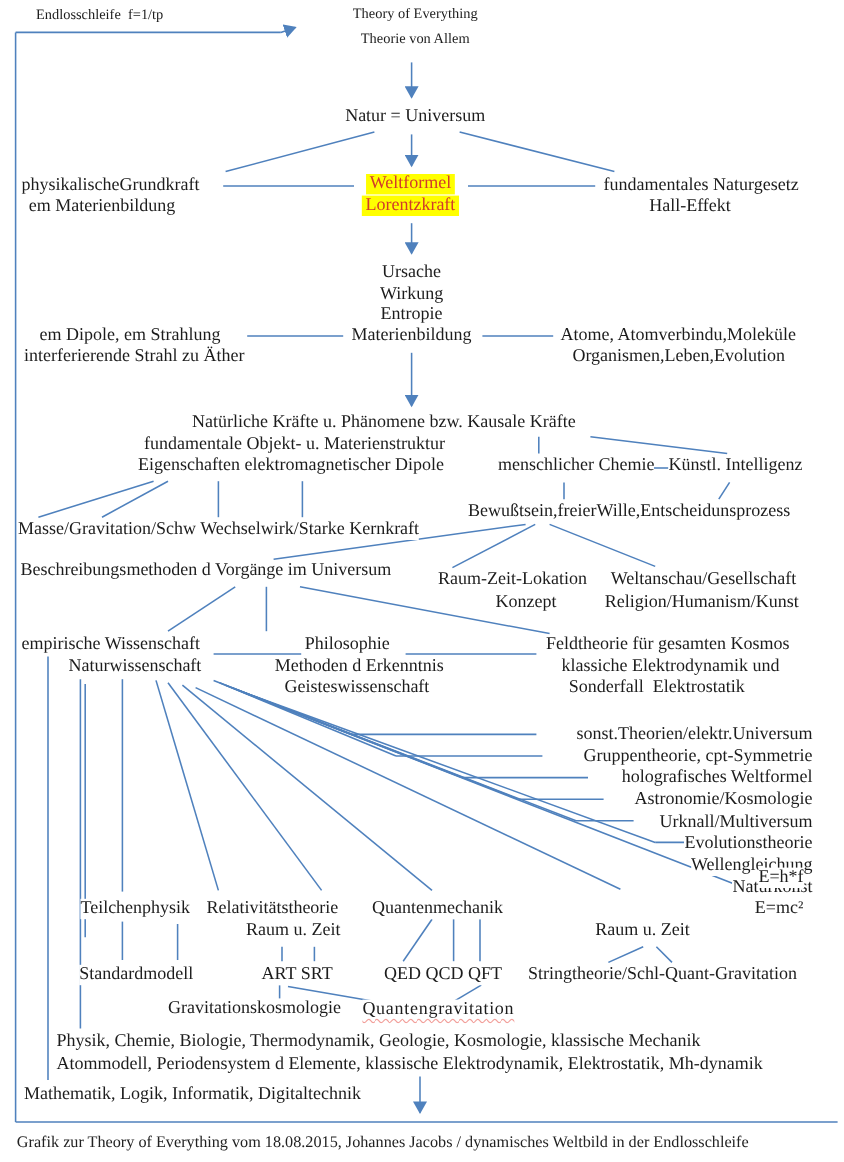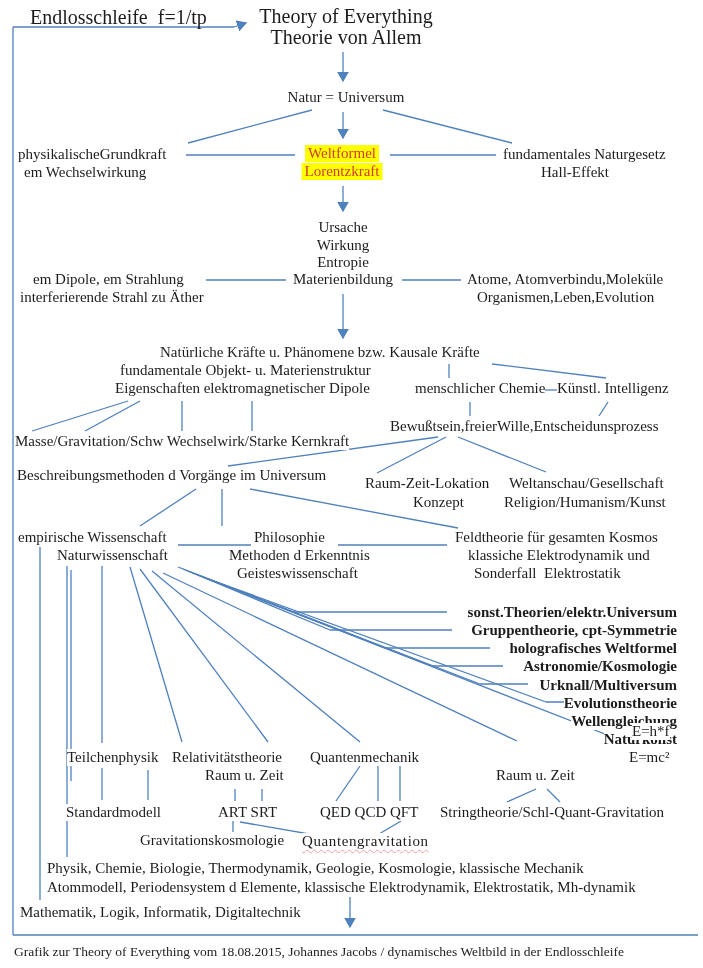--- a/index.html
+++ b/index.html
@@ -13,23 +13,23 @@
     position:relative;width:703px;height:968px;background:#fff;overflow:hidden;
     font-family:"Liberation Serif","DejaVu Serif",serif;
   }
   svg.wires{position:absolute;left:0;top:0;z-index:1;}
   .lbl{
     position:absolute;z-index:2;color:var(--text-color);
     font-size:15px;line-height:1.15;white-space:pre;background:#fff;
   }
   .nobg{background:transparent;}
   .ctr{transform:translateX(-50%);}
-  .big{font-size:20px;}
+  .big{font-size:12px;}
   .hl{background:var(--hl-bg);color:var(--hl-text);padding:0 3px;}
-  .rcol{right:26px;text-align:left;font-weight:bold;}
+  .rcol{right:26px;text-align:left;}
   .wavy{
     letter-spacing:0.6px;
     text-decoration-line:underline;
     text-decoration-style:wavy;
     text-decoration-color:#f2a09b;
     text-decoration-thickness:1px;
     text-underline-offset:3px;
   }
   .cap{font-size:13.5px;color:#222;}
 </style>
@@ -130,21 +130,21 @@
     <line x1="401" y1="821" x2="374" y2="837"></line>
   </svg>
 
   <div class="lbl big nobg" style="left:30px;top:6px">Endlosschleife  f=1/tp</div>
   <div class="lbl big ctr nobg" style="left:346px;top:5px">Theory of Everything</div>
   <div class="lbl big ctr nobg" style="left:346px;top:26px">Theorie von Allem</div>
 
   <div class="lbl ctr" style="left:346px;top:89px">Natur = Universum</div>
 
   <div class="lbl" style="left:18px;top:146px">physikalischeGrundkraft</div>
-  <div class="lbl" style="left:24px;top:164px">em Wechselwirkung</div>
+  <div class="lbl" style="left:24px;top:164px">em Materienbildung</div>
   <div class="lbl ctr hl" style="left:342px;top:145px">Weltformel</div>
   <div class="lbl ctr hl" style="left:342px;top:163px">Lorentzkraft</div>
   <div class="lbl" style="left:503px;top:146px">fundamentales Naturgesetz</div>
   <div class="lbl ctr" style="left:575px;top:164px">Hall-Effekt</div>
 
   <div class="lbl ctr" style="left:343px;top:219px">Ursache</div>
   <div class="lbl ctr" style="left:343px;top:237px">Wirkung</div>
   <div class="lbl ctr" style="left:343px;top:254px">Entropie</div>
   <div class="lbl ctr" style="left:343px;top:271px">Materienbildung</div>
   <div class="lbl" style="left:33px;top:271px">em Dipole, em Strahlung</div>

